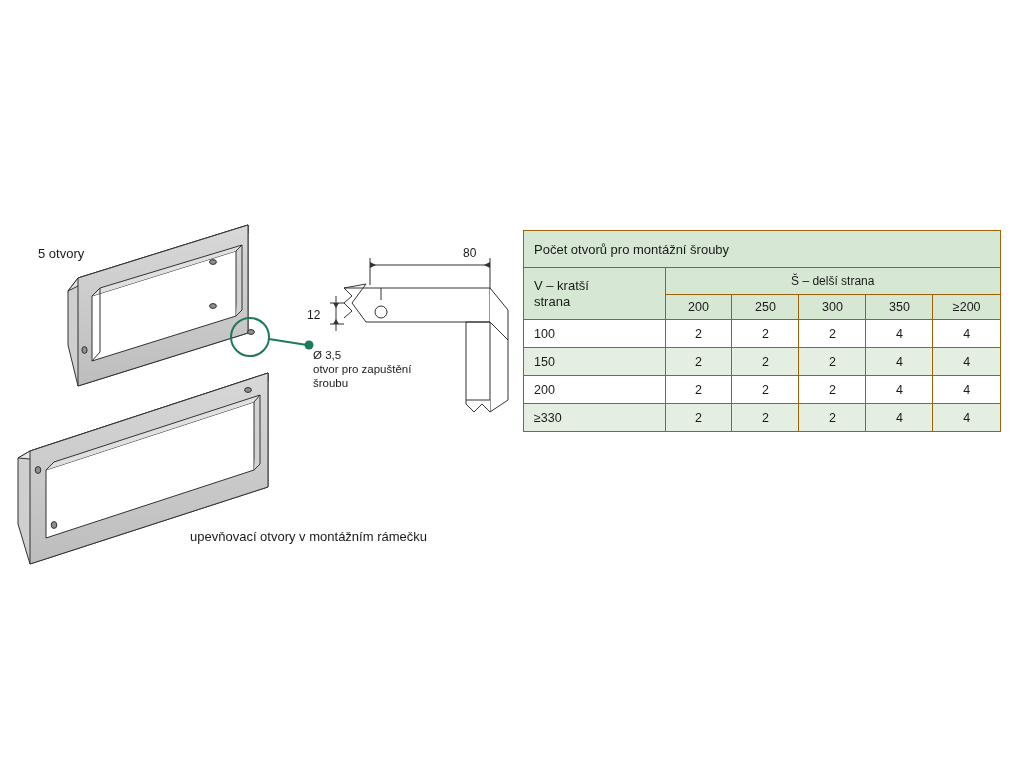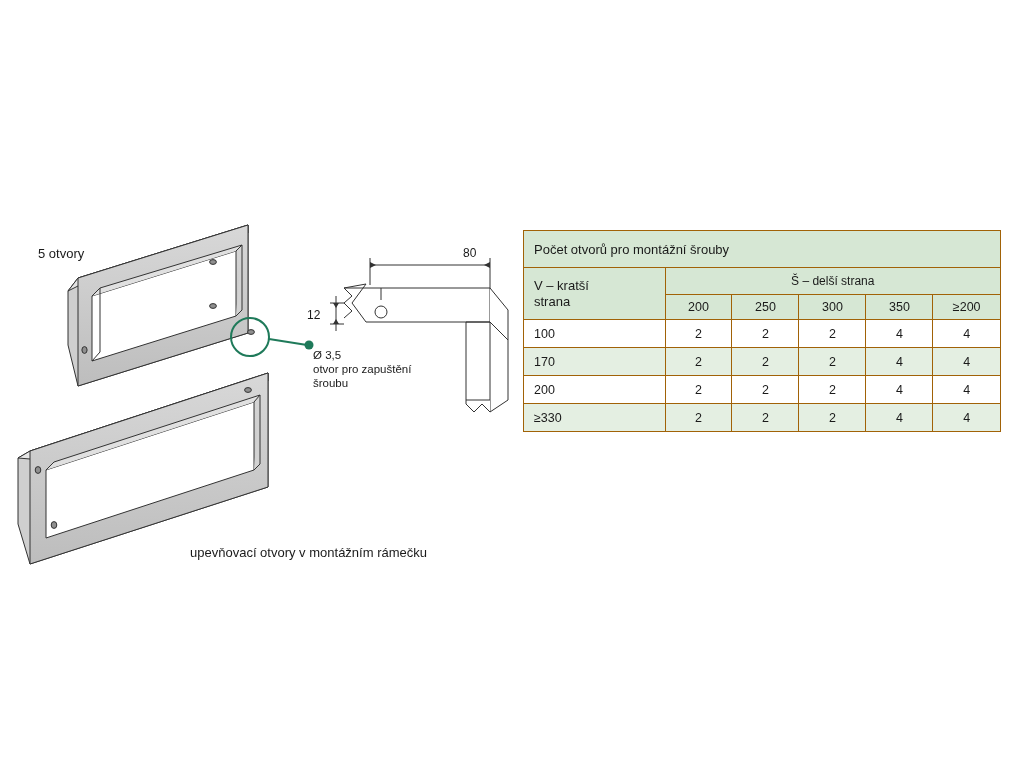--- a/index.html
+++ b/index.html
@@ -40,21 +40,20 @@
     white-space: pre-line;
   }
 
   #label-two-holes {
     left: 38px;
     top: 246px;
   }
   #label-bottom-caption {
     left: 190px;
     top: 529px;
-    margin-top: 16px;
   }
   #label-hole-note {
     left: 313px;
     top: 348px;
   }
   #label-dim-80 {
     left: 415px;
     top: 246px;
     font-size: 12px;
     margin-left: 48px;
@@ -247,21 +246,21 @@
 
       <tr class="row-odd">
         <td class="row-label">100</td>
         <td>2</td>
         <td>2</td>
         <td>2</td>
         <td>4</td>
         <td>4</td>
       </tr>
       <tr class="row-even">
-        <td class="row-label">170</td>
+        <td class="row-label">150</td>
         <td>2</td>
         <td>2</td>
         <td>2</td>
         <td>4</td>
         <td>4</td>
       </tr>
       <tr class="row-odd">
         <td class="row-label">200</td>
         <td>2</td>
         <td>2</td>

